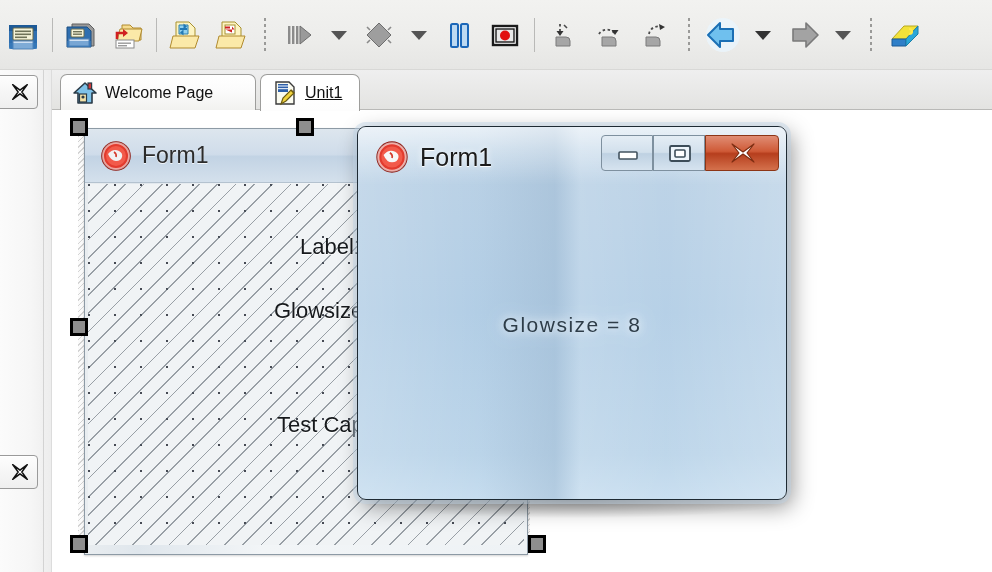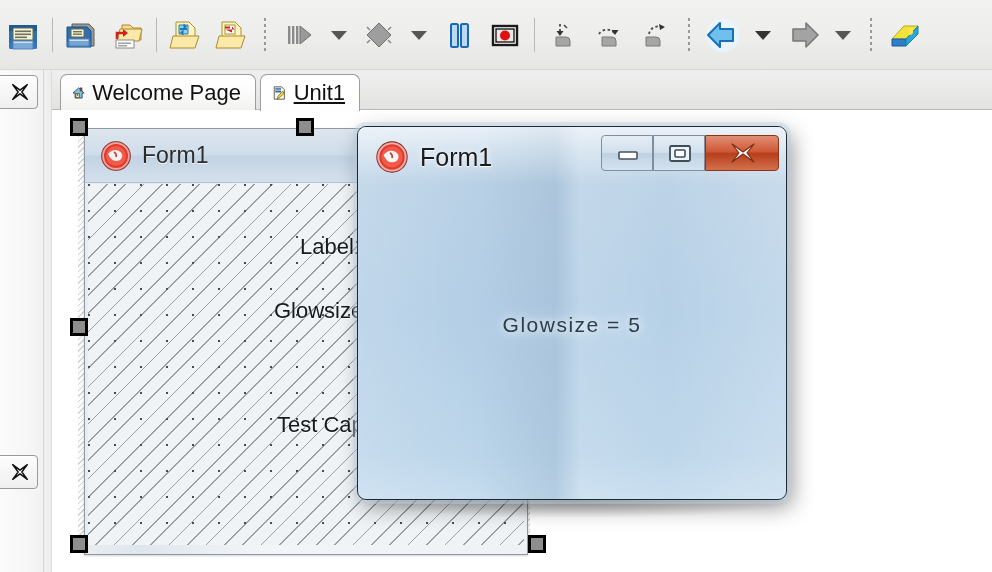--- a/index.html
+++ b/index.html
@@ -74,21 +74,21 @@
     background:linear-gradient(to bottom,#ffffff 0%,#fbfbfb 45%,#f1f1ef 100%);
     box-sizing:border-box;
     font-size:19px;color:#111;
     white-space:nowrap;
   }
   .tab.active{
     background:linear-gradient(to bottom,#ffffff 0%,#ffffff 60%,#fdfdfd 100%);
     z-index:3;
     text-decoration:underline;
   }
-  .tab-label{font-size:22px;letter-spacing:0px;}
+  .tab-label{font-size:16px;letter-spacing:0px;}
 
   
   .canvas{
     position:absolute;left:52px;top:110px;width:940px;height:462px;
     background:#ffffff;overflow:hidden;
   }
 
   
   .dsn-wrap{position:absolute;left:18px;top:8px;width:466px;height:440px;}
   .dsn-frame{
@@ -481,21 +481,21 @@
       <div class="handle" style="left:0px;  top:417px;"></div>
       <div class="handle" style="left:458px;top:417px;"></div>
     </div>
 
     <div class="run-shadowpatch"></div>
     <div class="run">
       <div class="run-sheen"></div>
       <div class="run-sheen2"></div>
 
       <div class="run-text">
-        <span class="run-glow">Glowsize = 5</span>
+        <span class="run-glow">Glowsize = 8</span>
       </div>
 
       <div class="run-title">
         <svg width="36" height="36" viewBox="0 0 34 34" style="margin-left:16px;">
           <circle cx="17" cy="17" r="14" fill="#e23b2e" stroke="#8e1a12" stroke-width="1.6"></circle>
           <circle cx="17" cy="17" r="10" fill="#f25a4a"></circle>
           <path d="M9 15 q5 -6 11 -3 q4 2 3 6 q-1 4 -6 4 q-5 0 -8 -7 z" fill="#f7f7f7"></path>
           <path d="M15 13 q3 2 2 5" fill="none" stroke="#d43b2c" stroke-width="1.6"></path>
           <circle cx="17" cy="17" r="13" fill="none" stroke="rgba(255,255,255,.6)" stroke-width="2"></circle>
         </svg>

